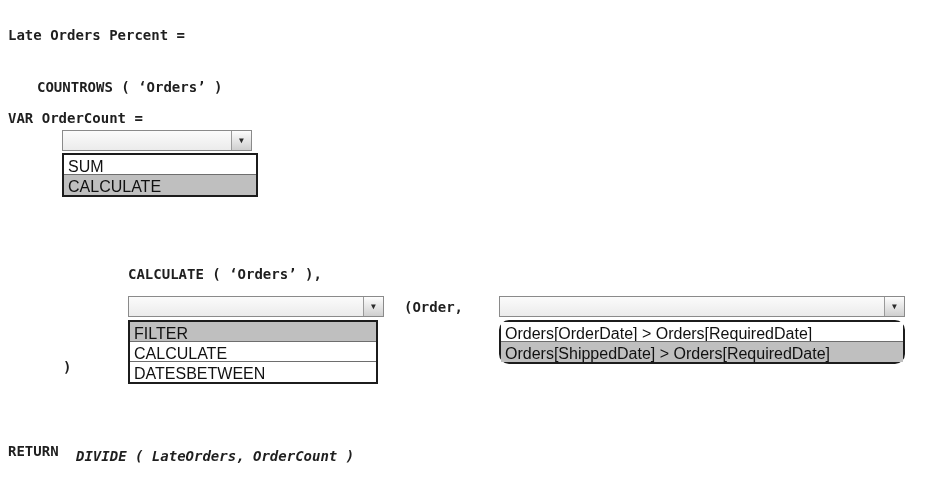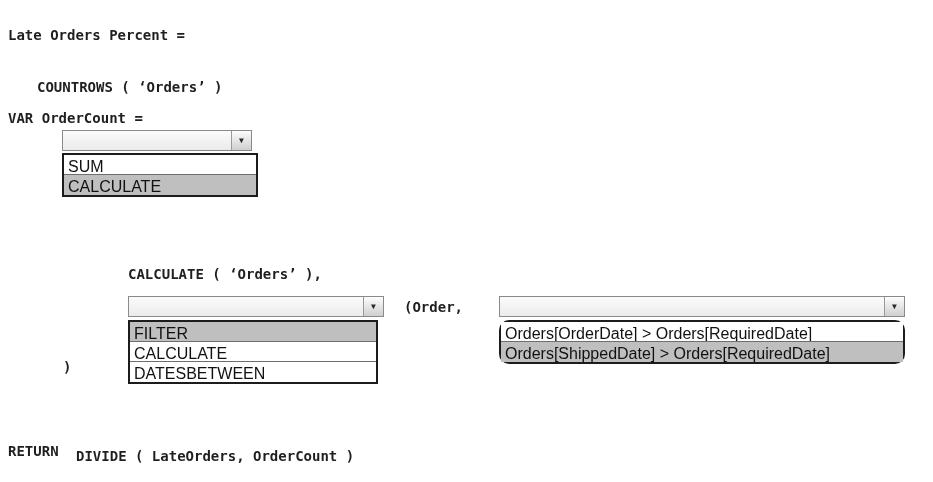--- a/index.html
+++ b/index.html
@@ -110,15 +110,15 @@
 
   <div class="listbox" style="left:499px; top:320px; width:406px;border-radius:10px;">
     <div class="list-item">Orders[OrderDate] &gt; Orders[RequiredDate]</div>
     <div class="list-item selected">Orders[ShippedDate] &gt; Orders[RequiredDate]</div>
   </div>
 
   <div class="code" style="left:63px; top:358px;">)</div>
 
   <div class="code" style="left:8px; top:434px;margin-top:8px;">RETURN</div>
 
-  <div class="code" style="left:76px; top:447px;">DIVIDE ( LateOrders, OrderCount )</div>
+  <div class="code" style="left:76px; top:447px;font-style:italic;">DIVIDE ( LateOrders, OrderCount )</div>
 
 </div>
 
 </body></html>

